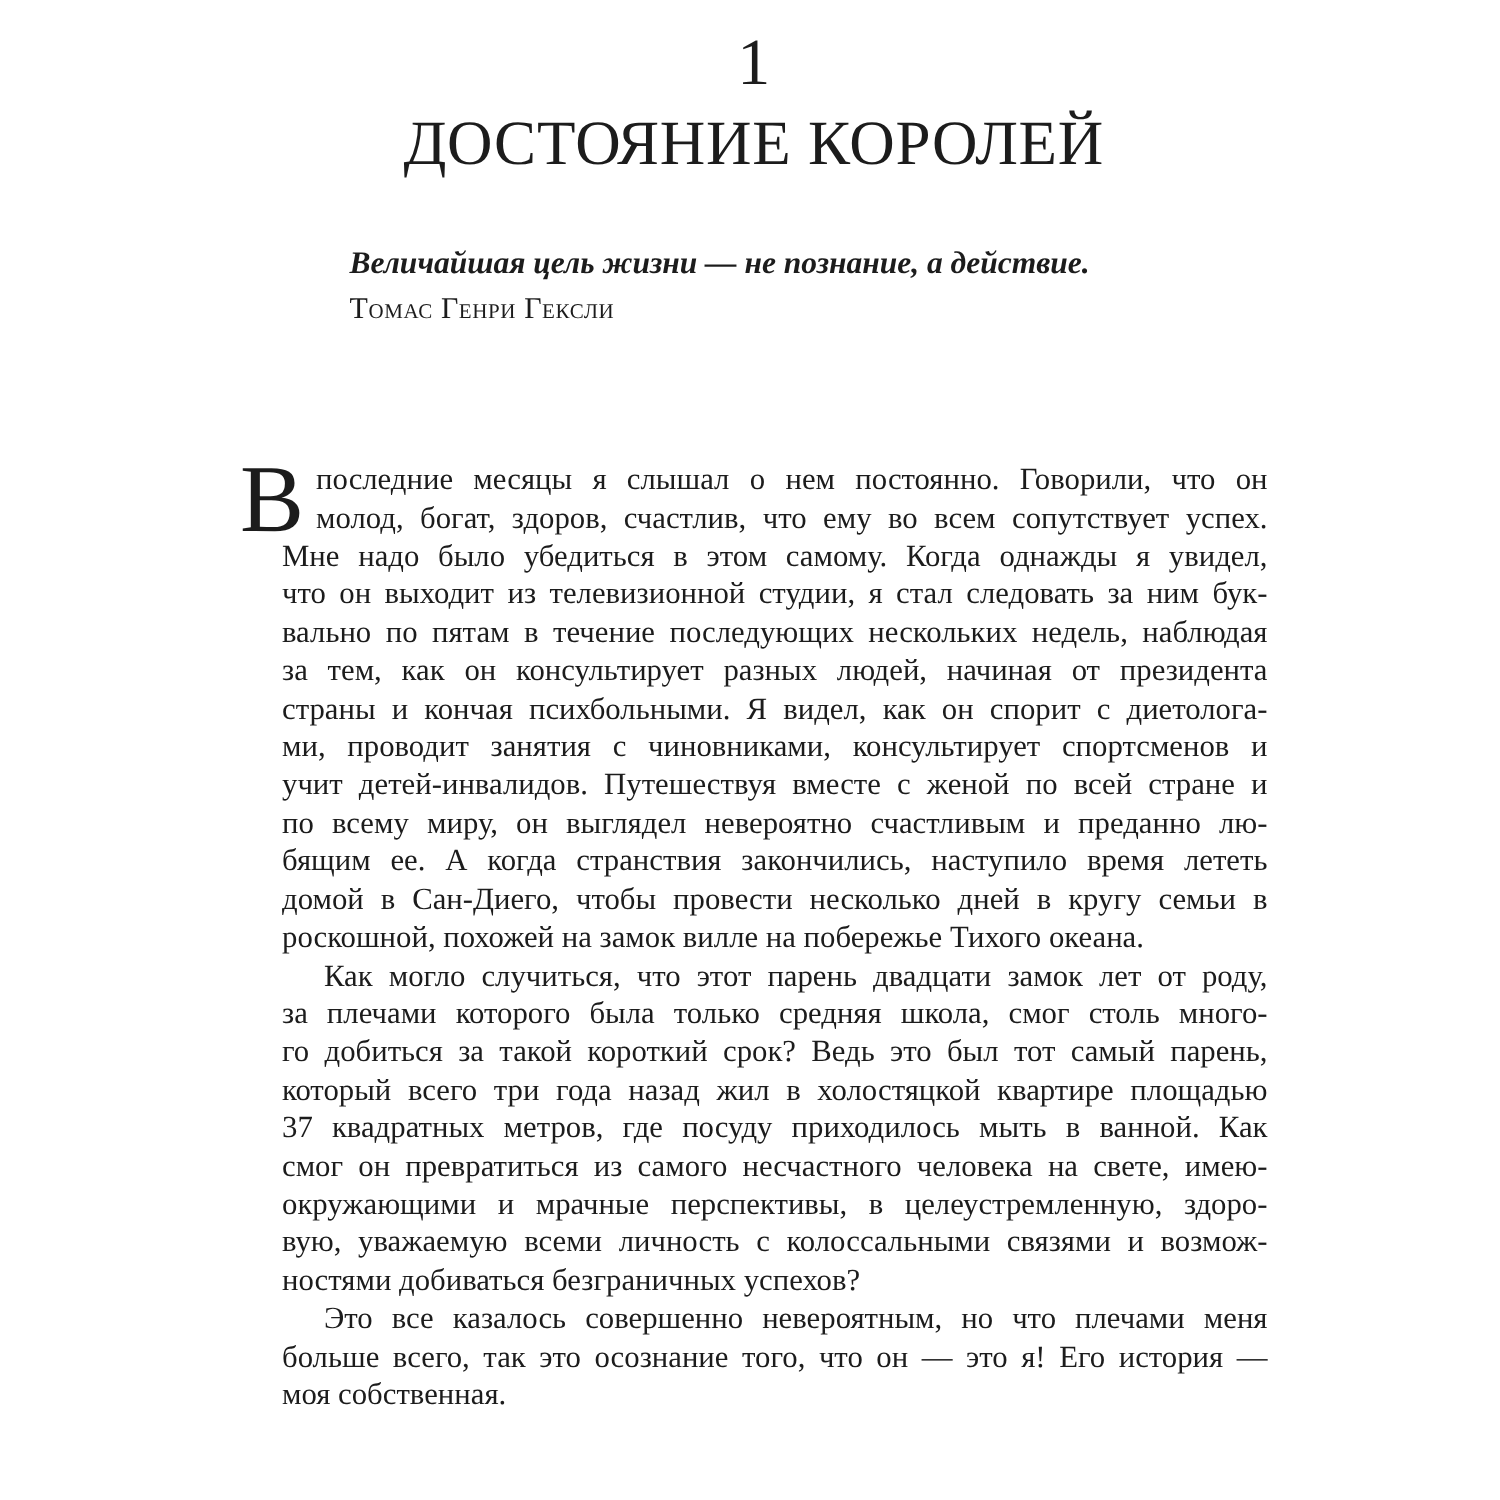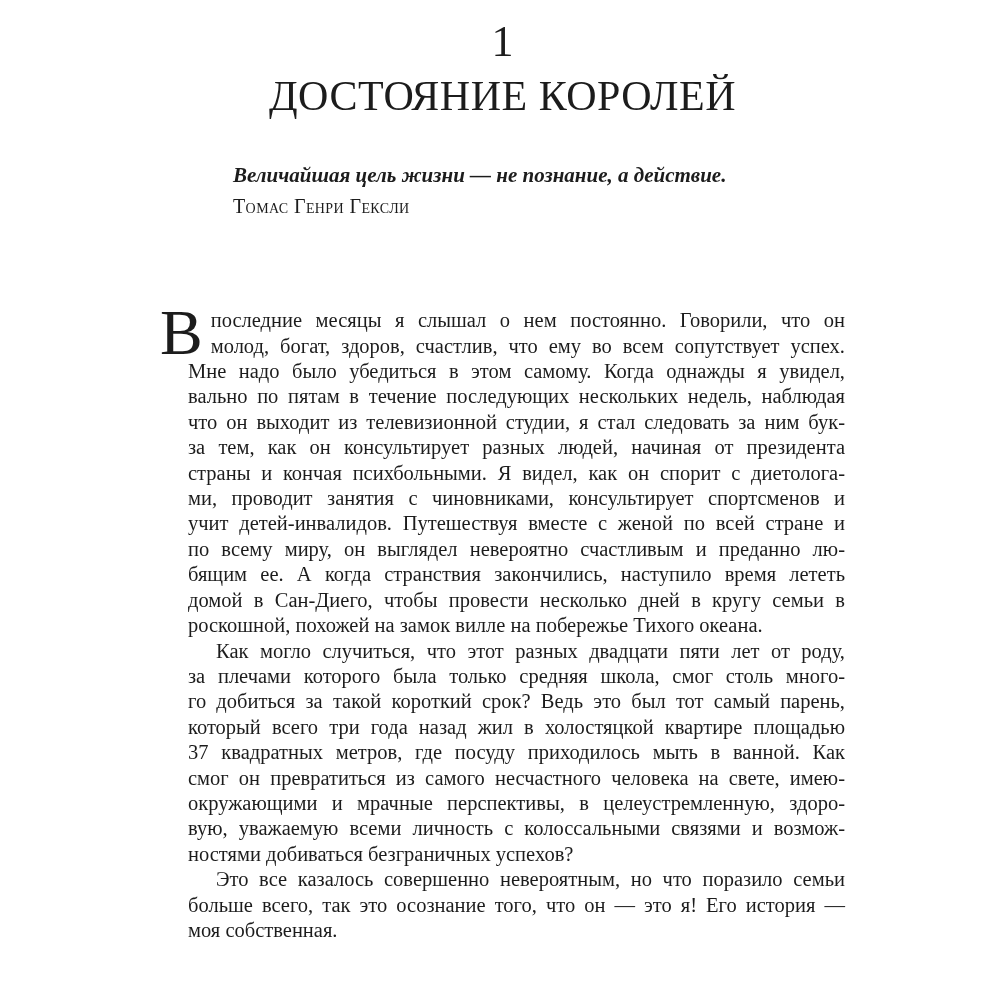--- a/index.html
+++ b/index.html
@@ -98,43 +98,43 @@
       <p class="epigraph-quote">Величайшая цель жизни — не познание, а действие.</p>
       <p class="epigraph-attribution">Томас Генри Гексли</p>
     </div>
 
     <section class="body-text" id="body-text">
         <div class="para">
           <span class="dropcap">В</span>
           <div class="line">последние месяцы я слышал о нем постоянно. Говорили, что он</div>
           <div class="line">молод, богат, здоров, счастлив, что ему во всем сопутствует успех.</div>
           <div class="line">Мне надо было убедиться в этом самому. Когда однажды я увидел,</div>
+          <div class="line">что он выходит из телевизионной студии, я стал следовать за ним бук-</div>
           <div class="line">вально по пятам в течение последующих нескольких недель, наблюдая</div>
-          <div class="line">что он выходит из телевизионной студии, я стал следовать за ним бук-</div>
           <div class="line">за тем, как он консультирует разных людей, начиная от президента</div>
           <div class="line">страны и кончая психбольными. Я видел, как он спорит с диетолога-</div>
           <div class="line">ми, проводит занятия с чиновниками, консультирует спортсменов и</div>
           <div class="line">учит детей-инвалидов. Путешествуя вместе с женой по всей стране и</div>
           <div class="line">по всему миру, он выглядел невероятно счастливым и преданно лю-</div>
           <div class="line">бящим ее. А когда странствия закончились, наступило время лететь</div>
           <div class="line">домой в Сан-Диего, чтобы провести несколько дней в кругу семьи в</div>
           <div class="line last">роскошной, похожей на замок вилле на побережье Тихого океана.</div>
         </div>
         <div class="para">
-          <div class="line first-indent">Как могло случиться, что этот разных двадцати пяти лет от роду,</div>
+          <div class="line first-indent">Как могло случиться, что этот парень двадцати замок лет от роду,</div>
           <div class="line">за плечами которого была только средняя школа, смог столь много-</div>
           <div class="line">го добиться за такой короткий срок? Ведь это был тот самый парень,</div>
           <div class="line">который всего три года назад жил в холостяцкой квартире площадью</div>
           <div class="line">37 квадратных метров, где посуду приходилось мыть в ванной. Как</div>
           <div class="line">смог он превратиться из самого несчастного человека на свете, имею-</div>
           <div class="line">окружающими и мрачные перспективы, в целеустремленную, здоро-</div>
           <div class="line">вую, уважаемую всеми личность с колоссальными связями и возмож-</div>
           <div class="line last">ностями добиваться безграничных успехов?</div>
         </div>
         <div class="para">
-          <div class="line first-indent">Это все казалось совершенно невероятным, но что поразило семьи</div>
+          <div class="line first-indent">Это все казалось совершенно невероятным, но что плечами меня</div>
           <div class="line">больше всего, так это осознание того, что он — это я! Его история —</div>
           <div class="line last">моя собственная.</div>
         </div>
       </section>
 
   </div>
 </div>
 
 </body></html>

